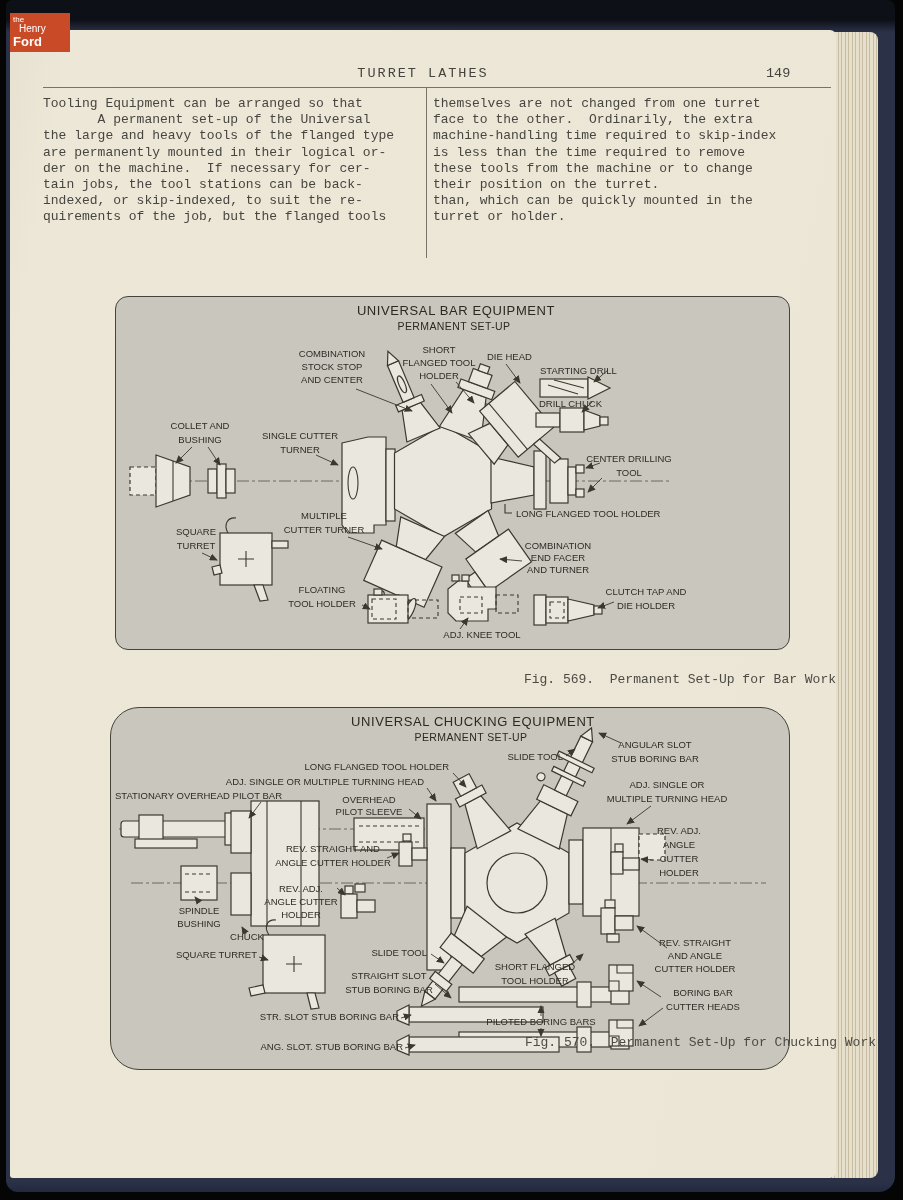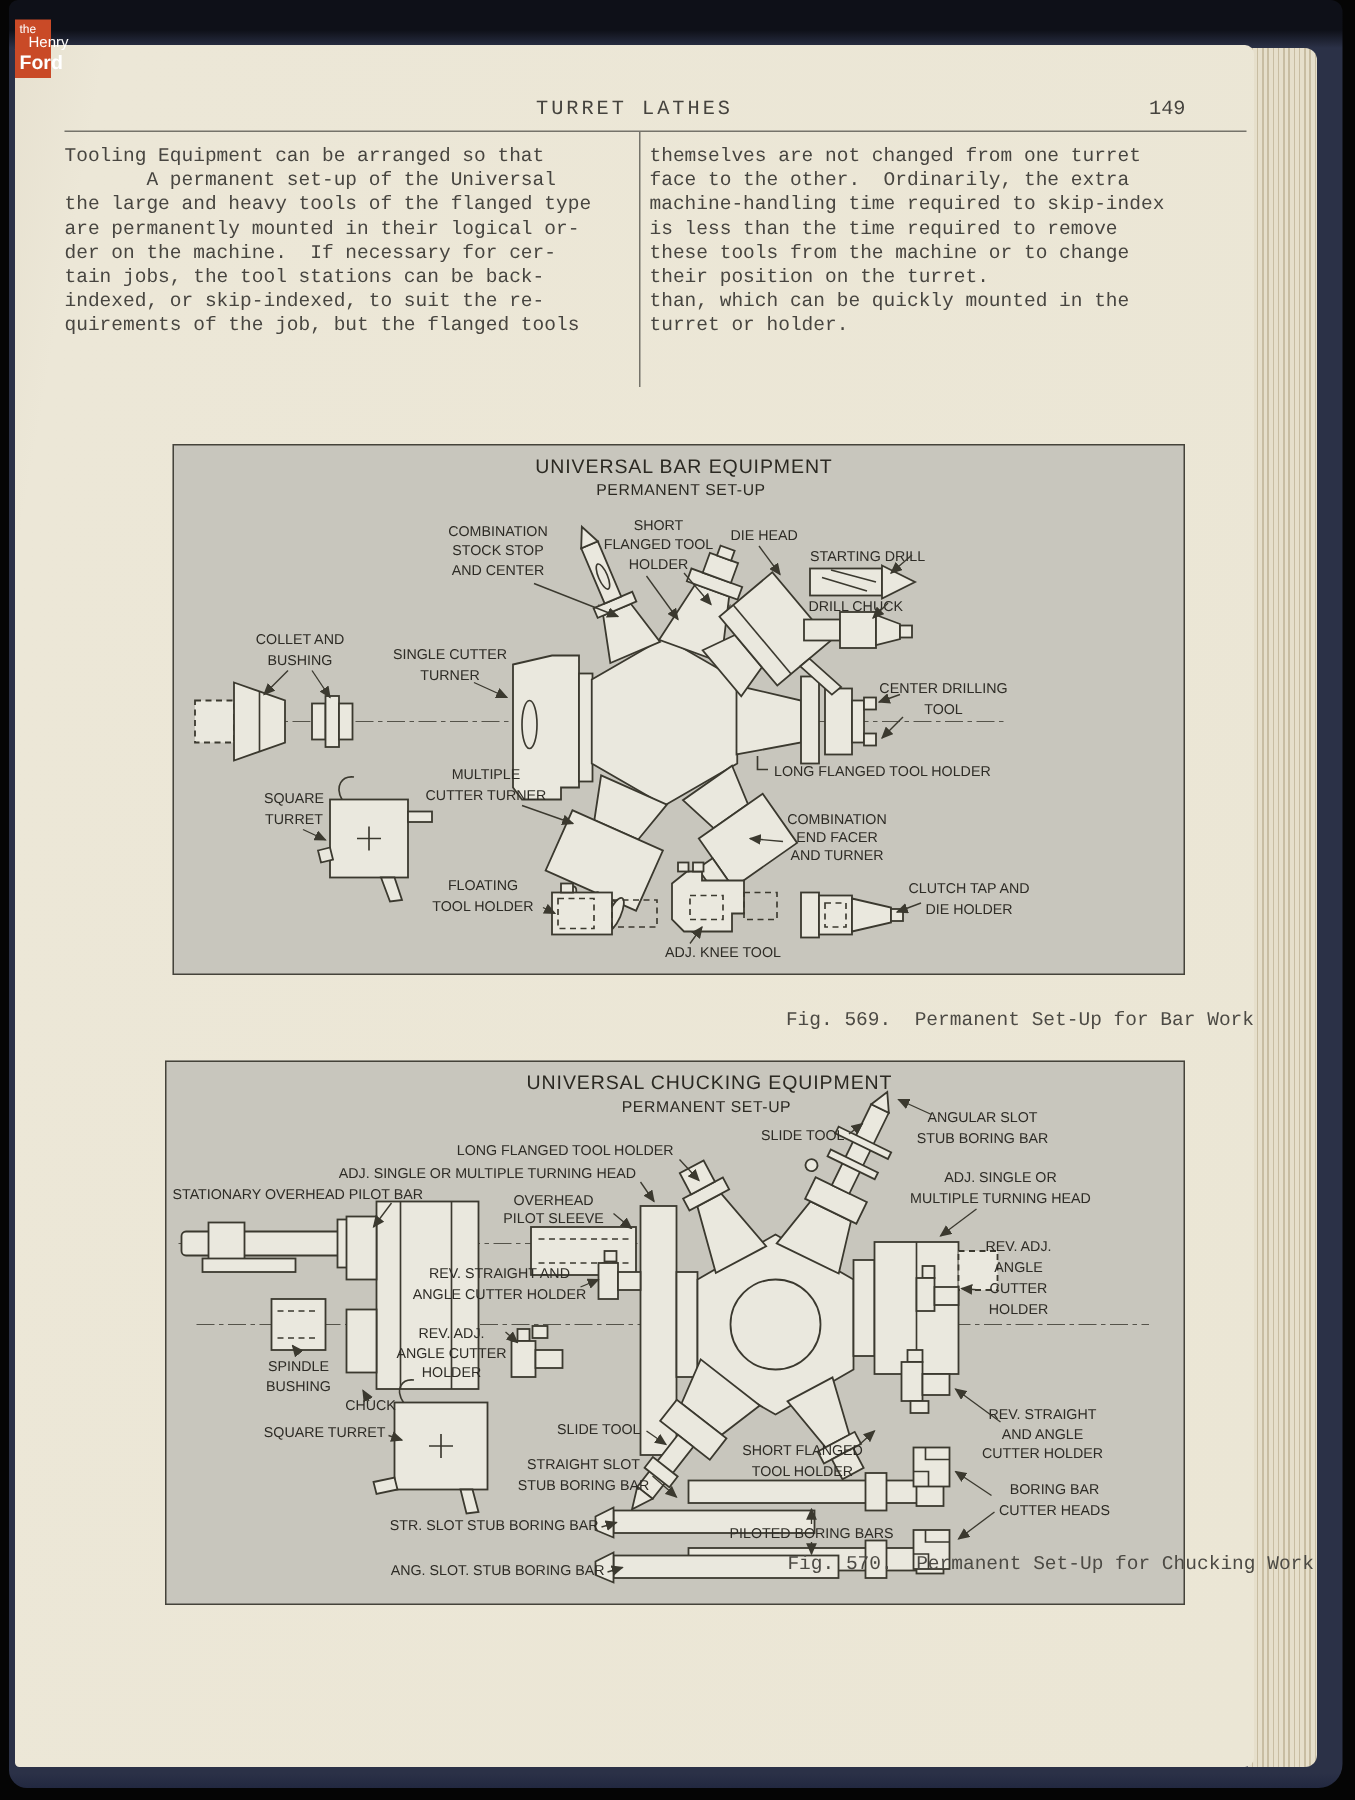--- a/index.html
+++ b/index.html
@@ -6,38 +6,38 @@
   .scene{position:absolute;left:0;top:0;width:903px;height:1200px;}
   .cover{position:absolute;left:6px;top:0;width:889px;height:1192px;
          background:linear-gradient(180deg,#0e1018 0,#0e1018 20px,#2b3147 32px,#2b3147 calc(100% - 10px),#222840 100%);
          border-radius:6px 8px 16px 12px;}
   .page-edges{position:absolute;left:832px;top:32px;width:46px;height:1146px;
          background:repeating-linear-gradient(90deg,#e6dfcb 0 2.5px,#c8bda2 2.5px 3.5px);
          border-radius:0 8px 8px 0;}
   .page{position:absolute;left:10px;top:30px;width:826px;height:1148px;
          background:linear-gradient(100deg,#e7e1d0 0,#ece7d7 60px,#ebe6d5 100%);
          border-radius:3px 6px 6px 3px;}
-  .logo{position:absolute;left:10px;top:13px;width:24px;height:37px;background:#c94a27;
+  .logo{position:absolute;left:10px;top:13px;width:60px;height:37px;background:#c94a27;
          color:#fff;font-family:"Liberation Sans",sans-serif;line-height:1;padding:2px 0 0 0;}
   .logo .l-the{display:block;font-size:8px;margin:1px 0 0 3px;}
   .logo .l-henry{display:block;font-size:10px;font-weight:normal;margin:0 0 0 9px;}
   .logo .l-ford{display:block;font-size:13px;font-weight:bold;margin:1px 0 0 3px;}
   .mono{font-family:"Liberation Mono",monospace;color:#474540;}
   .h-title{position:absolute;left:0;width:100%;top:36px;text-align:center;font-family:"Liberation Mono",monospace;
          font-size:13.5px;letter-spacing:2px;color:#45433e;}
   .h-num{position:absolute;left:756px;top:36px;font-family:"Liberation Mono",monospace;font-size:13.5px;color:#45433e;}
   .h-rule{position:absolute;left:33px;top:57px;width:788px;height:1px;background:#75736a;}
   .col-div{position:absolute;left:416px;top:58px;width:1px;height:170px;background:#75736a;}
   .col{position:absolute;font-size:13px;line-height:16.2px;}
   .col.left{left:33px;top:66px;width:386px;}
   .col.right{left:423px;top:66px;width:400px;}
   .tline{white-space:pre;}
   .figure{position:absolute;background:#c8c6bd;border:1.5px solid #45433a;}
-  .fig1{left:105px;top:266px;width:673px;height:352px;}
-  .fig2{left:100px;top:677px;width:678px;height:361px;}
+  .fig1{left:105px;top:266px;width:673px;height:352px;border-radius:13px;}
+  .fig2{left:100px;top:677px;width:678px;height:361px;border-radius:29px;}
   .caption{position:absolute;left:0;width:100%;text-align:right;font-family:Liberation Mono, monospace;
          font-size:13px;color:#4c4a44;white-space:pre;}
   .cap1{top:642px;}
   .cap2{top:1005px;padding-left:40px;}
   svg{display:block;}
   .lb{font-family:"Liberation Sans",sans-serif;font-size:9.5px;fill:#2e2c26;letter-spacing:0;}
   .ft{font-family:"Liberation Sans",sans-serif;font-size:13px;fill:#2b2922;letter-spacing:0.6px;}
   .fs{font-family:"Liberation Sans",sans-serif;font-size:10.5px;fill:#2b2922;letter-spacing:0.4px;}
   .sh{fill:#eae8de;stroke:#3b392f;stroke-width:1.2;}
   .ln{stroke:#3b392f;stroke-width:1.1;fill:none;}

